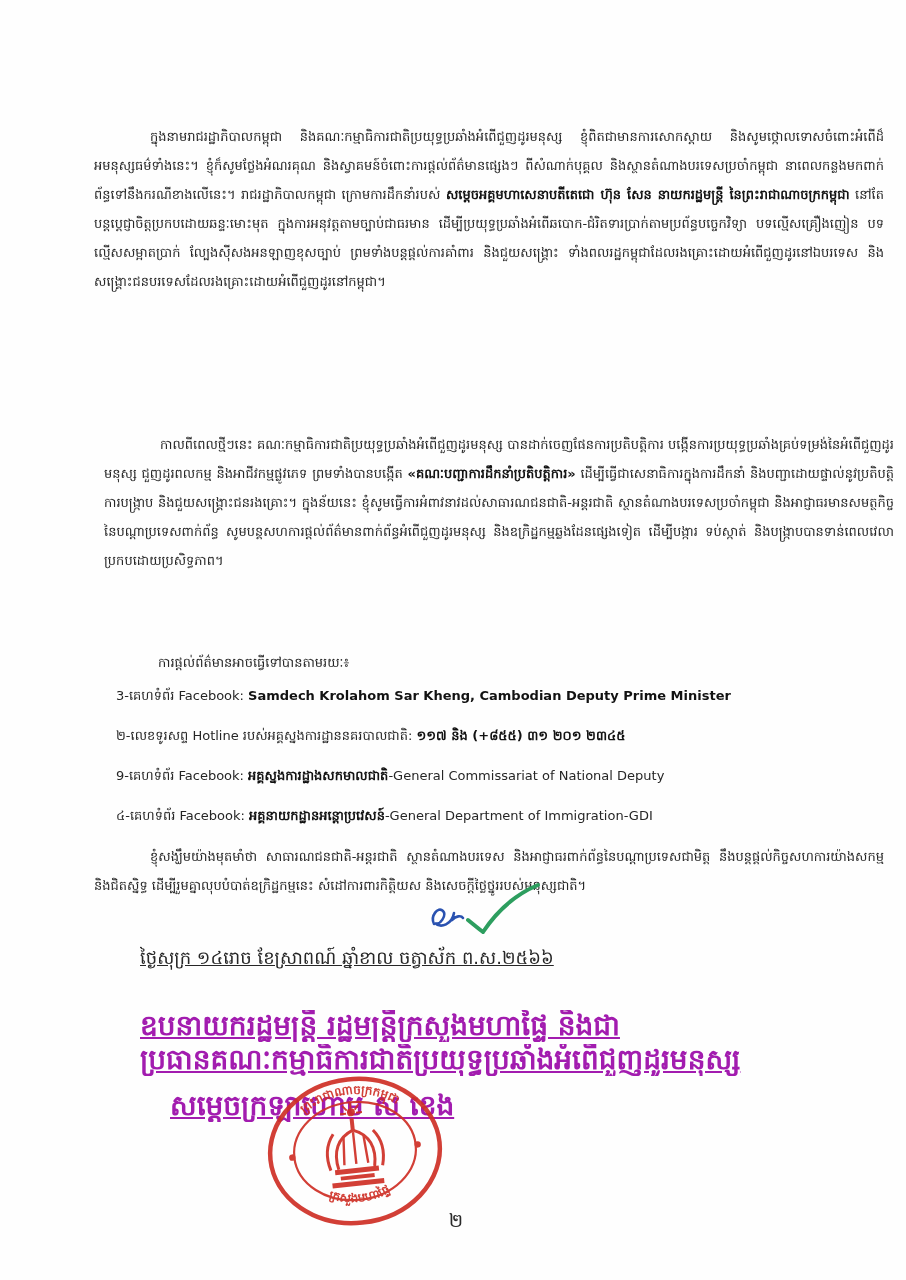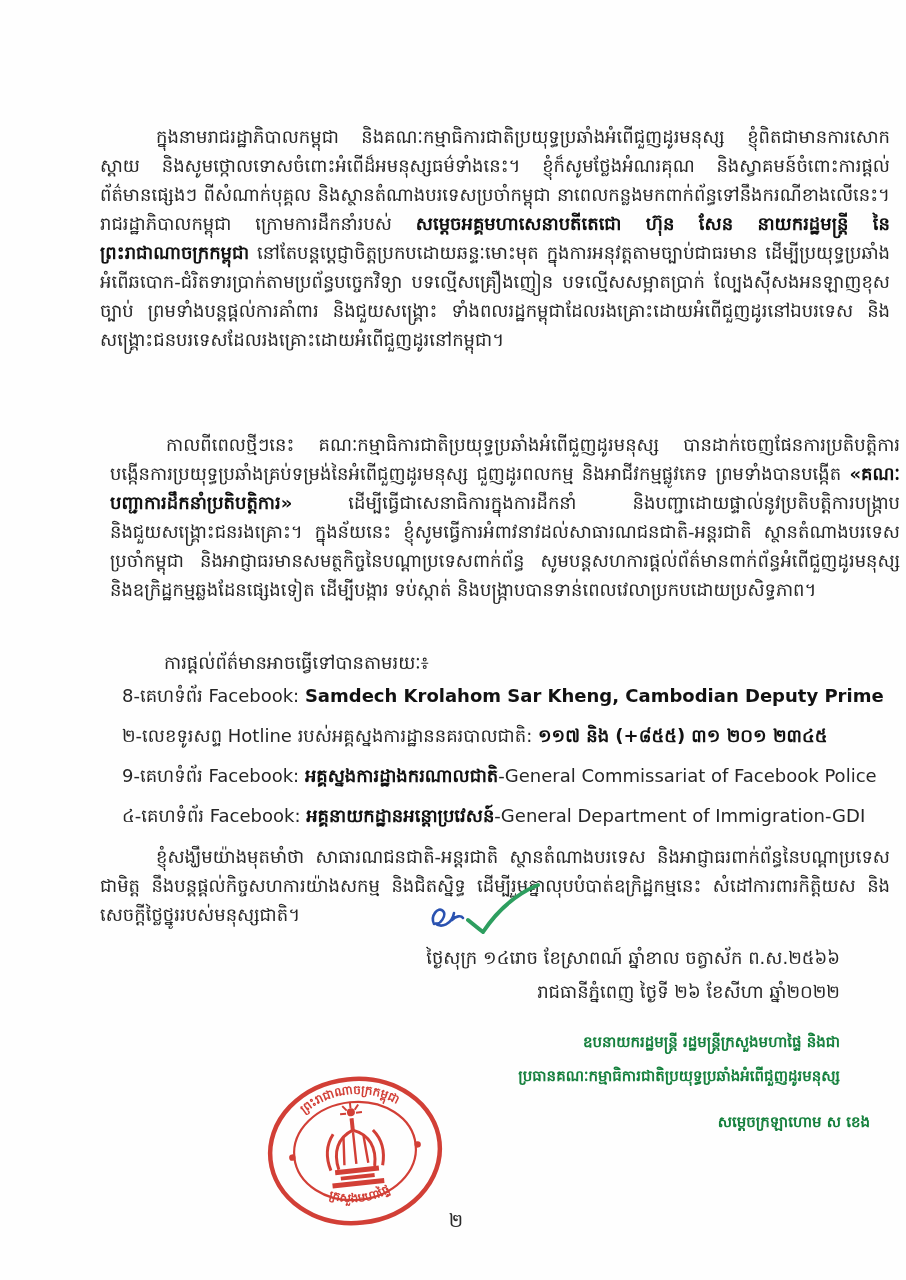--- a/index.html
+++ b/index.html
@@ -13,53 +13,53 @@
   .page {
     position: relative;
     width: 906px;
     height: 1280px;
     background: #fefefe;
     font-family: "DejaVu Sans", "Liberation Serif", sans-serif;
     color: #262626;
   }
   .block {
     position: absolute;
-    left: 100px;
+    left: 94px;
     width: 790px;
-    font-size: 18px;
+    font-size: 13px;
     line-height: 29px;
     text-align: justify;
     overflow: hidden;
   }
   .indent { text-indent: 56px; }
   b, strong { font-weight: 700; color: #121212; }
   .channels-list { overflow: hidden; }
   .channel-item {
     height: 40px;
     line-height: 40px;
     padding-left: 22px;
     white-space: nowrap;
     overflow: hidden;
     text-align: left;
   }
   .sig-line {
     position: absolute;
     left: 140px;
     width: 700px;
-    text-align: right;
+    text-align: left;
     white-space: nowrap;
     overflow: hidden;
     font-size: 18px;
     line-height: 32px;
+    text-decoration: underline;
   }
   .sig-bold {
     font-weight: 700;
-    color: #15803d;
-    font-size: 15px;
-    margin-top: 16px;
+    color: #a21caf;
+    font-size: 28px;
   }
   .seal {
     position: absolute;
     left: 264px;
     top: 1072px;
     width: 182px;
     height: 158px;
     opacity: 0.92;
   }
   .pen-mark {
@@ -96,45 +96,44 @@
   </p>
 
   <p class="block indent" style="top:420px; height:210px; margin:10px;">
     <span>កាលពីពេលថ្មីៗនេះ គណៈកម្មាធិការជាតិប្រយុទ្ធប្រឆាំងអំពើជួញដូរមនុស្ស បានដាក់ចេញផែនការប្រតិបត្តិការ បង្កើនការប្រយុទ្ធប្រឆាំងគ្រប់ទម្រង់នៃអំពើជួញដូរមនុស្ស ជួញដូរពលកម្ម និងអាជីវកម្មផ្លូវភេទ ព្រមទាំងបានបង្កើត </span><b>«គណៈបញ្ជាការដឹកនាំប្រតិបត្តិការ»</b><span> ដើម្បីធ្វើជាសេនាធិការក្នុងការដឹកនាំ និងបញ្ជាដោយផ្ទាល់នូវប្រតិបត្តិការបង្ក្រាប និងជួយសង្គ្រោះជនរងគ្រោះ។ ក្នុងន័យនេះ ខ្ញុំសូមធ្វើការអំពាវនាវដល់សាធារណជនជាតិ-អន្តរជាតិ ស្ថានតំណាងបរទេសប្រចាំកម្ពុជា និងអាជ្ញាធរមានសមត្ថកិច្ចនៃបណ្តាប្រទេសពាក់ព័ន្ធ សូមបន្តសហការផ្តល់ព័ត៌មានពាក់ព័ន្ធអំពើជួញដូរមនុស្ស និងឧក្រិដ្ឋកម្មឆ្លងដែនផ្សេងទៀត ដើម្បីបង្ការ ទប់ស្កាត់ និងបង្ក្រាបបានទាន់ពេលវេលាប្រកបដោយប្រសិទ្ធភាព។</span>
   </p>
 
   <p class="block indent" style="top:640px; height:34px; margin:8px; white-space:nowrap;">ការផ្តល់ព័ត៌មានអាចធ្វើទៅបានតាមរយៈ៖</p>
 
   <div class="block channels-list" style="top:676px; height:162px;">
     <div class="channel-item">
-      <span>8-គេហទំព័រ Facebook: </span><b>Samdech Krolahom Sar Kheng, Cambodian Deputy Prime Minister</b><span></span>
+      <span>3-គេហទំព័រ Facebook: </span><b>Samdech Krolahom Sar Kheng, Cambodian Deputy Prime Minister</b><span></span>
     </div>
     <div class="channel-item">
       <span>២-លេខទូរសព្ទ Hotline របស់អគ្គស្នងការដ្ឋាននគរបាលជាតិ: </span><b>១១៧ និង (+៨៥៥) ៣១ ២០១ ២៣៤៥</b><span></span>
     </div>
     <div class="channel-item">
-      <span>9-គេហទំព័រ Facebook: </span><b>អគ្គស្នងការដ្ឋាងករណាលជាតិ</b><span>-General Commissariat of Facebook Police</span>
+      <span>9-គេហទំព័រ Facebook: </span><b>អគ្គស្នងការដ្ឋាងសកមាលជាតិ</b><span>-General Commissariat of National Deputy</span>
     </div>
     <div class="channel-item">
       <span>៤-គេហទំព័រ Facebook: </span><b>អគ្គនាយកដ្ឋានអន្តោប្រវេសន៍</b><span>-General Department of Immigration-GDI</span>
     </div>
   </div>
 
   <p class="block indent" style="top:842px; height:92px; margin:0;">ខ្ញុំសង្ឃឹមយ៉ាងមុតមាំថា សាធារណជនជាតិ-អន្តរជាតិ ស្ថានតំណាងបរទេស និងអាជ្ញាធរពាក់ព័ន្ធនៃបណ្តាប្រទេសជាមិត្ត នឹងបន្តផ្តល់កិច្ចសហការយ៉ាងសកម្ម និងជិតស្និទ្ធ ដើម្បីរួមគ្នាលុបបំបាត់ឧក្រិដ្ឋកម្មនេះ សំដៅការពារកិត្តិយស និងសេចក្តីថ្លៃថ្នូររបស់មនុស្សជាតិ។</p>
 
   <svg class="pen-mark" viewBox="0 0 38 38">
     <path d="M6,28 C2,20 10,10 15,15 C19,19 12,30 7,27 C13,33 24,28 26,17 M24,24 C28,20 33,19 35,22" fill="none" stroke="#2a52b0" stroke-width="2.6" stroke-linecap="round"></path>
   </svg>
 
   <svg class="check-mark" viewBox="0 0 80 52">
     <path d="M6,38 C11,42 17,47 21,50 C33,32 52,13 76,3" fill="none" stroke="#2d9e5f" stroke-width="4" stroke-linecap="round"></path>
   </svg>
 
   <div class="sig-line" style="top:942px;">ថ្ងៃសុក្រ ១៤រោច ខែស្រាពណ៍ ឆ្នាំខាល ចត្វាស័ក ព.ស.២៥៦៦</div>
-  <div class="sig-line" style="top:976px;">រាជធានីភ្នំពេញ ថ្ងៃទី ២៦ ខែសីហា ឆ្នាំ២០២២</div>
   <div class="sig-line sig-bold" style="top:1010px;">ឧបនាយករដ្ឋមន្ត្រី រដ្ឋមន្ត្រីក្រសួងមហាផ្ទៃ និងជា</div>
   <div class="sig-line sig-bold" style="top:1090px; left:170px;">សម្តេចក្រឡាហោម ស ខេង</div>
   <div class="sig-line sig-bold" style="top:1044px;">ប្រធានគណៈកម្មាធិការជាតិប្រយុទ្ធប្រឆាំងអំពើជួញដូរមនុស្ស</div>
 
   <svg class="seal" viewBox="0 0 182 158">
     <g transform="rotate(-6 91 79)" stroke="#cf2f26" fill="none">
       <ellipse cx="91" cy="79" rx="85" ry="72" stroke-width="4.5"></ellipse>
       <ellipse cx="91" cy="79" rx="61" ry="49" stroke-width="2.2"></ellipse>
       <path id="sealArcTop" d="M 22,79 A 69,57 0 0 1 160,79" stroke="none"></path>
       <path id="sealArcBot" d="M 28,79 A 63,51 0 0 0 154,79" stroke="none"></path>

